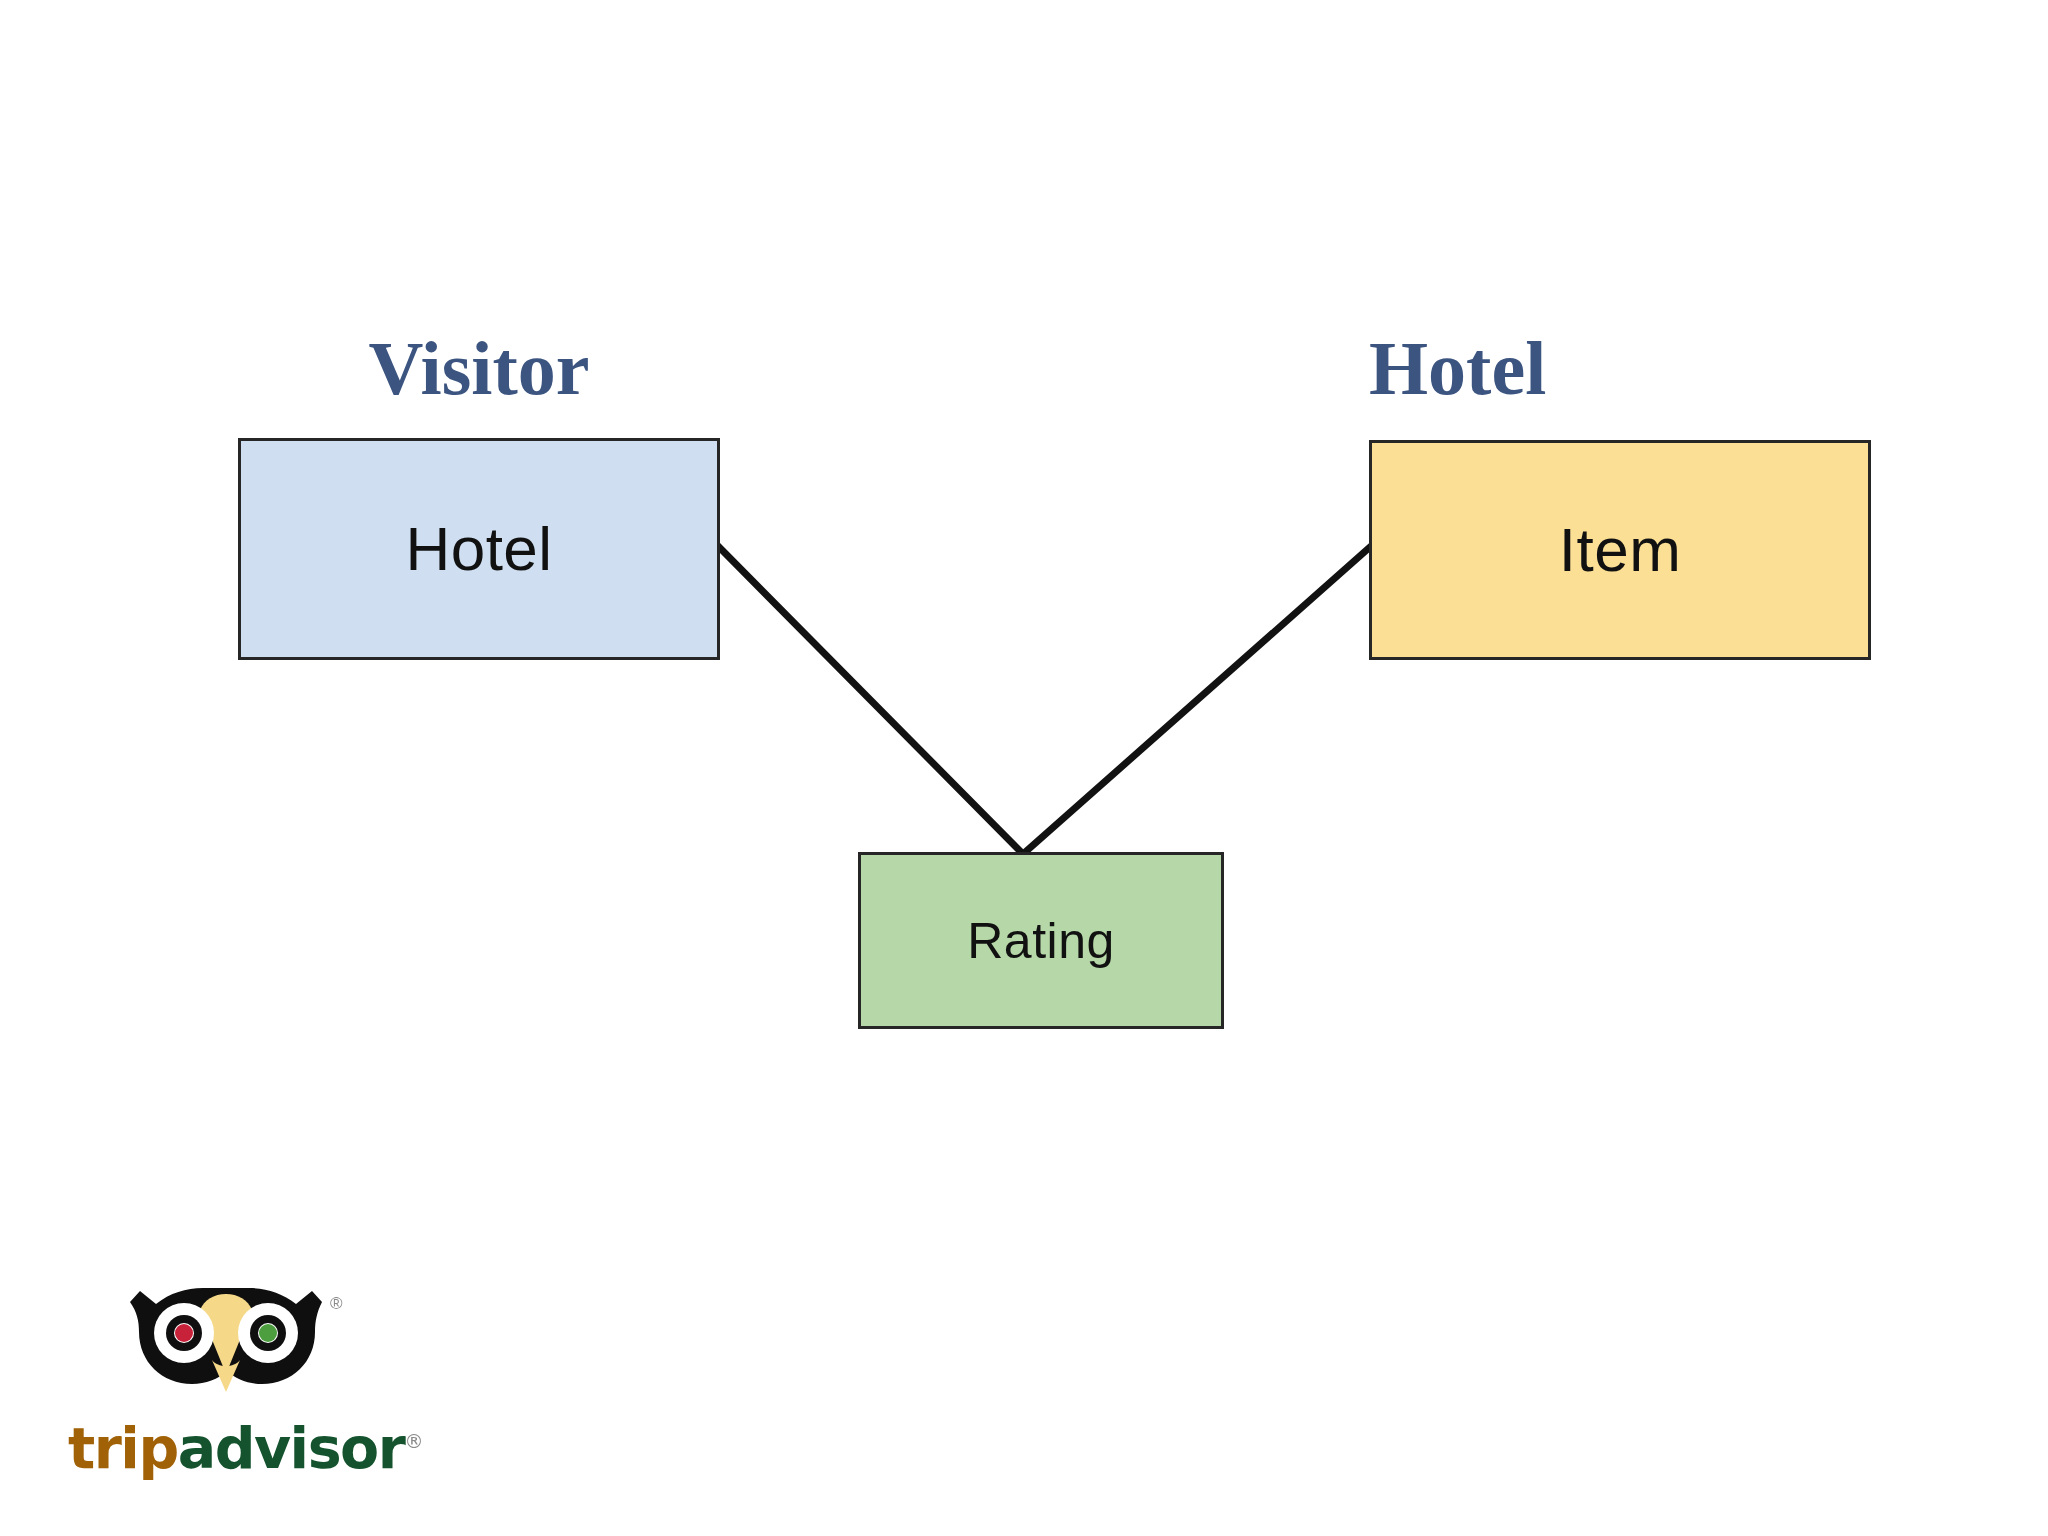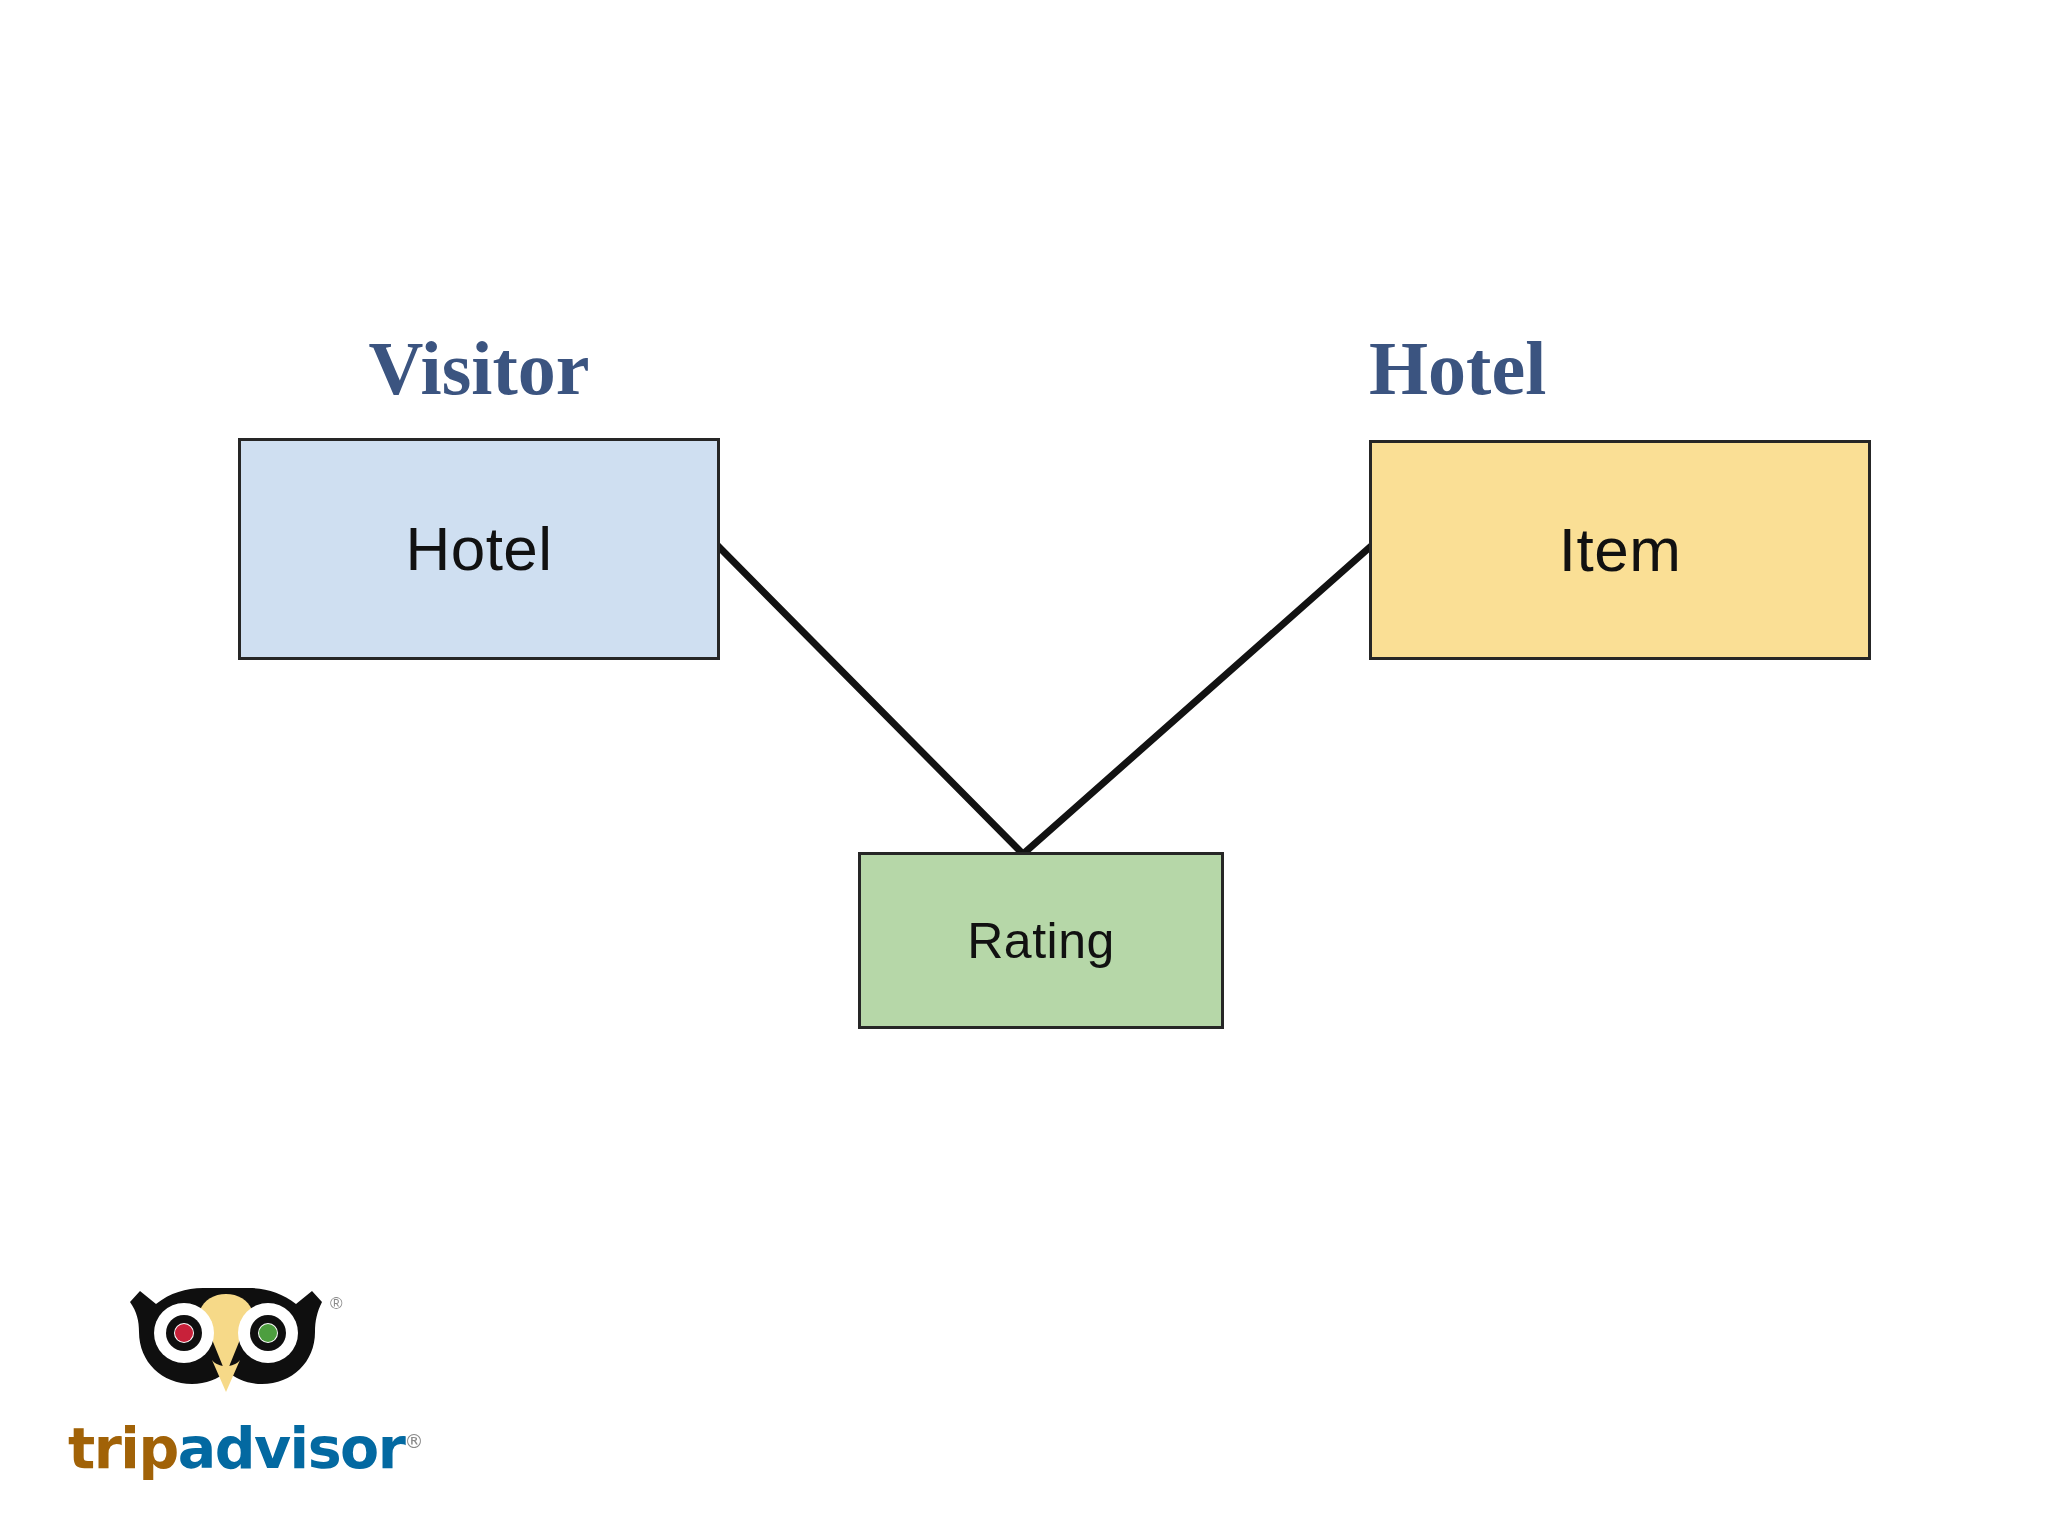--- a/index.html
+++ b/index.html
@@ -128,21 +128,21 @@
     width: 330px;
     height: 62px;
     font-size: 57px;
     line-height: 62px;
     font-weight: 700;
     letter-spacing: -1.5px;
     white-space: nowrap;
     font-family: "DejaVu Sans", sans-serif;
   }
   #logo-word-trip { color: #a16207; }
-  #logo-word-advisor { color: #0369a1; }
+  #logo-word-advisor { color: #14532d; }
   #logo-reg-word {
     font-size: 19px;
     color: #8a8a8a;
     vertical-align: super;
     font-weight: 400;
     letter-spacing: 0;
   }
 </style>
 </head>
 <body>

